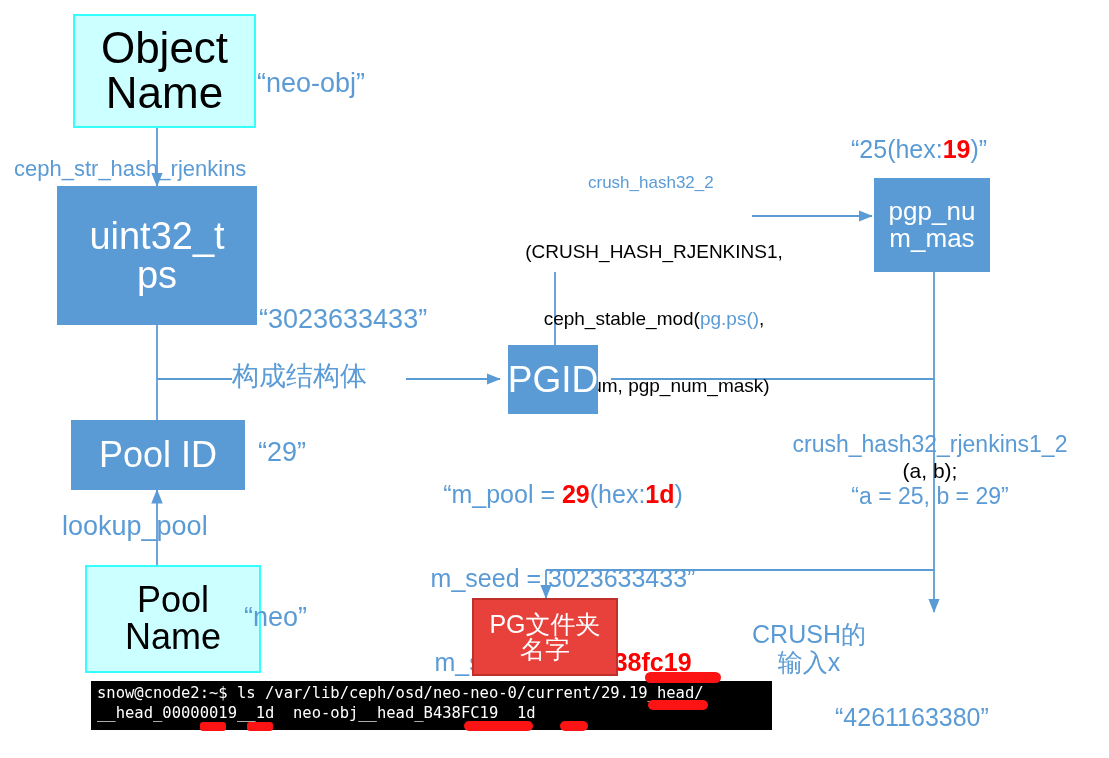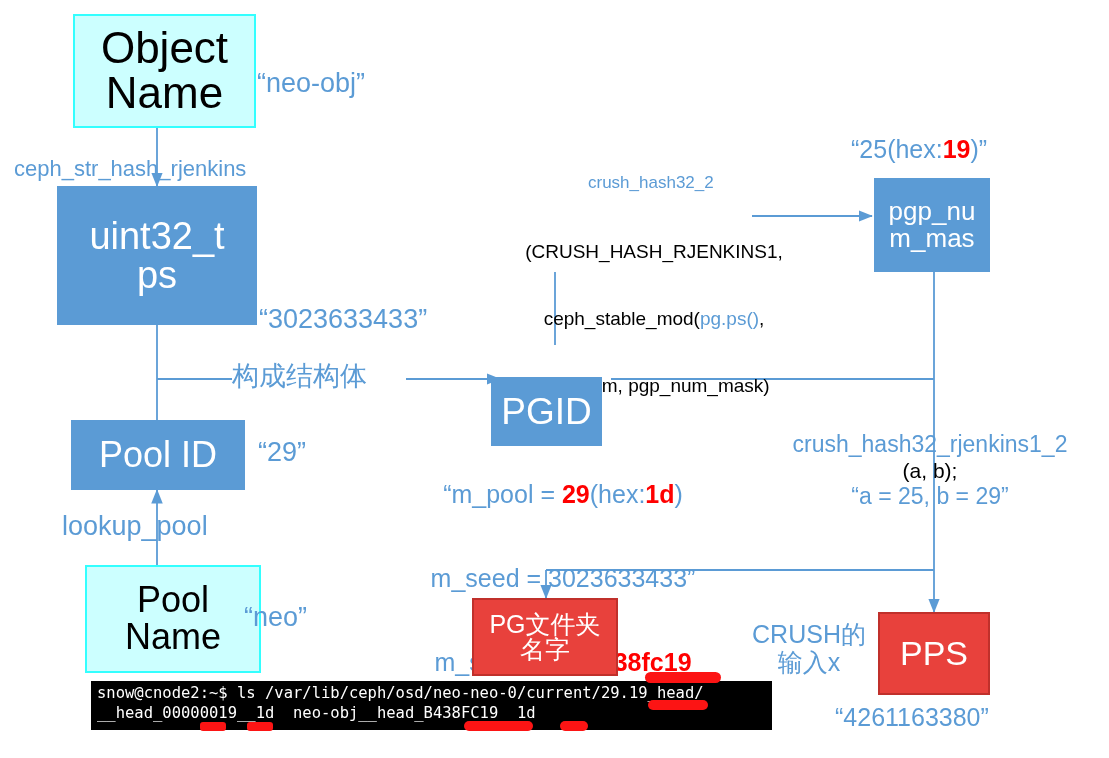--- a/index.html
+++ b/index.html
@@ -169,21 +169,21 @@
     <div>pgp_num, pgp_num_mask)</div>
   </div>
 
   <div class="lbl" style="left:851px; top:135px; font-size:25px;"><span>“25(hex:</span><span class="red-b">19</span><span>)”</span></div>
 
   <div class="node node-blue" style="left:874px; top:178px; width:116px; height:94px; font-size:26px;">
     <span style="white-space:pre-line;">pgp_nu
 m_mas</span>
   </div>
 
-  <div class="node node-blue" style="left:491px; top:345px; width:111px; height:69px; font-size:37px;margin-top:32px;">
+  <div class="node node-blue" style="left:508px; top:345px; width:90px; height:69px; font-size:37px;">
     <span>PGID</span>
   </div>
 
   <div class="lbl" style="left:408px; top:424px; font-size:25px; text-align:center; width:310px;">
     <div><span>“m_pool = </span><span class="red-b">29</span><span>(hex:</span><span class="red-b">1d</span><span>)</span></div>
     <div>m_seed = 3023633433”</div>
     <div><span>m_seed_hex:</span><span class="red-b">b438fc19</span></div>
   </div>
 
   <div style="position:absolute; left:762px; top:432px; width:336px; text-align:center;">
@@ -193,23 +193,20 @@
   </div>
 
   <div class="node node-red" style="left:472px; top:598px; width:146px; height:78px; font-size:25px;">
     <span style="white-space:pre-line;">PG文件夹
 名字</span>
   </div>
 
   <div class="lbl center" style="left:748px; top:620px; width:122px; font-size:25px; white-space:pre-line;">CRUSH的
 输入x</div>
 
-  <div class="node node-red" style="left:878px; top:612px; width:112px; height:83px; font-size:34px;">
-    <span>PPS</span>
-  </div>
   <div class="lbl" style="left:835px; top:703px; font-size:25px;">“4261163380”</div>
 
   <div id="terminal" style="left:91px; top:681px; width:681px; height:49px; font-size:15.5px;">
     <div class="tline" style="top:3px;">snow@cnode2:~$ ls /var/lib/ceph/osd/neo-neo-0/current/29.19_head/</div>
     <div class="tline" style="top:23px;">__head_00000019__1d  neo-obj__head_B438FC19__1d</div>
   </div>
 
   <div class="redmark" style="left:645px; top:672px; width:76px; height:11px;"></div>
   <div class="redmark" style="left:648px; top:700px; width:60px; height:10px;"></div>
   <div class="redmark" style="left:464px; top:721px; width:69px; height:10px;"></div>

